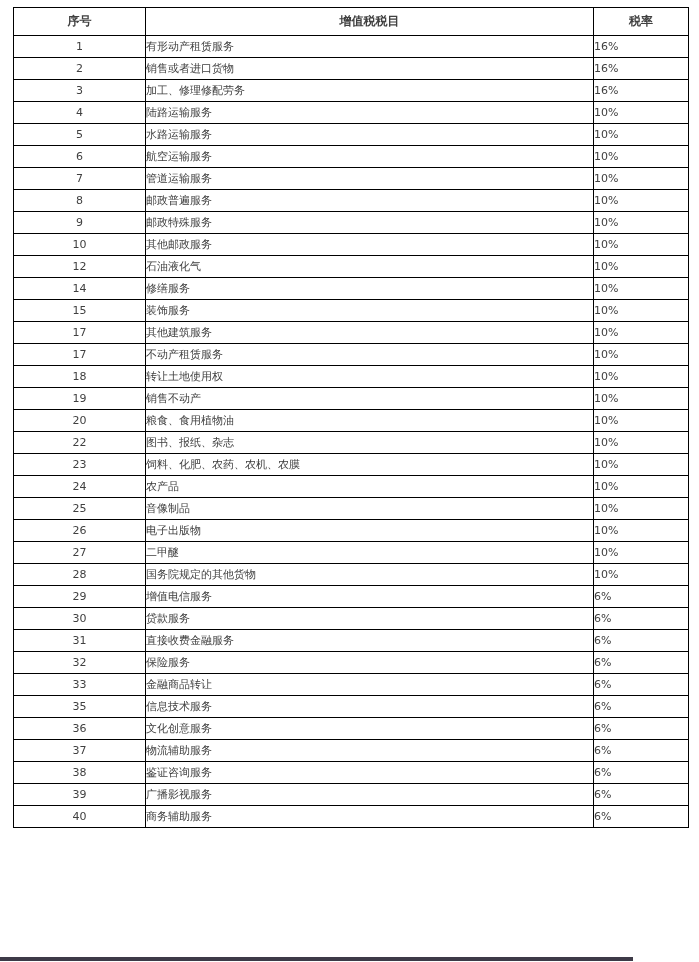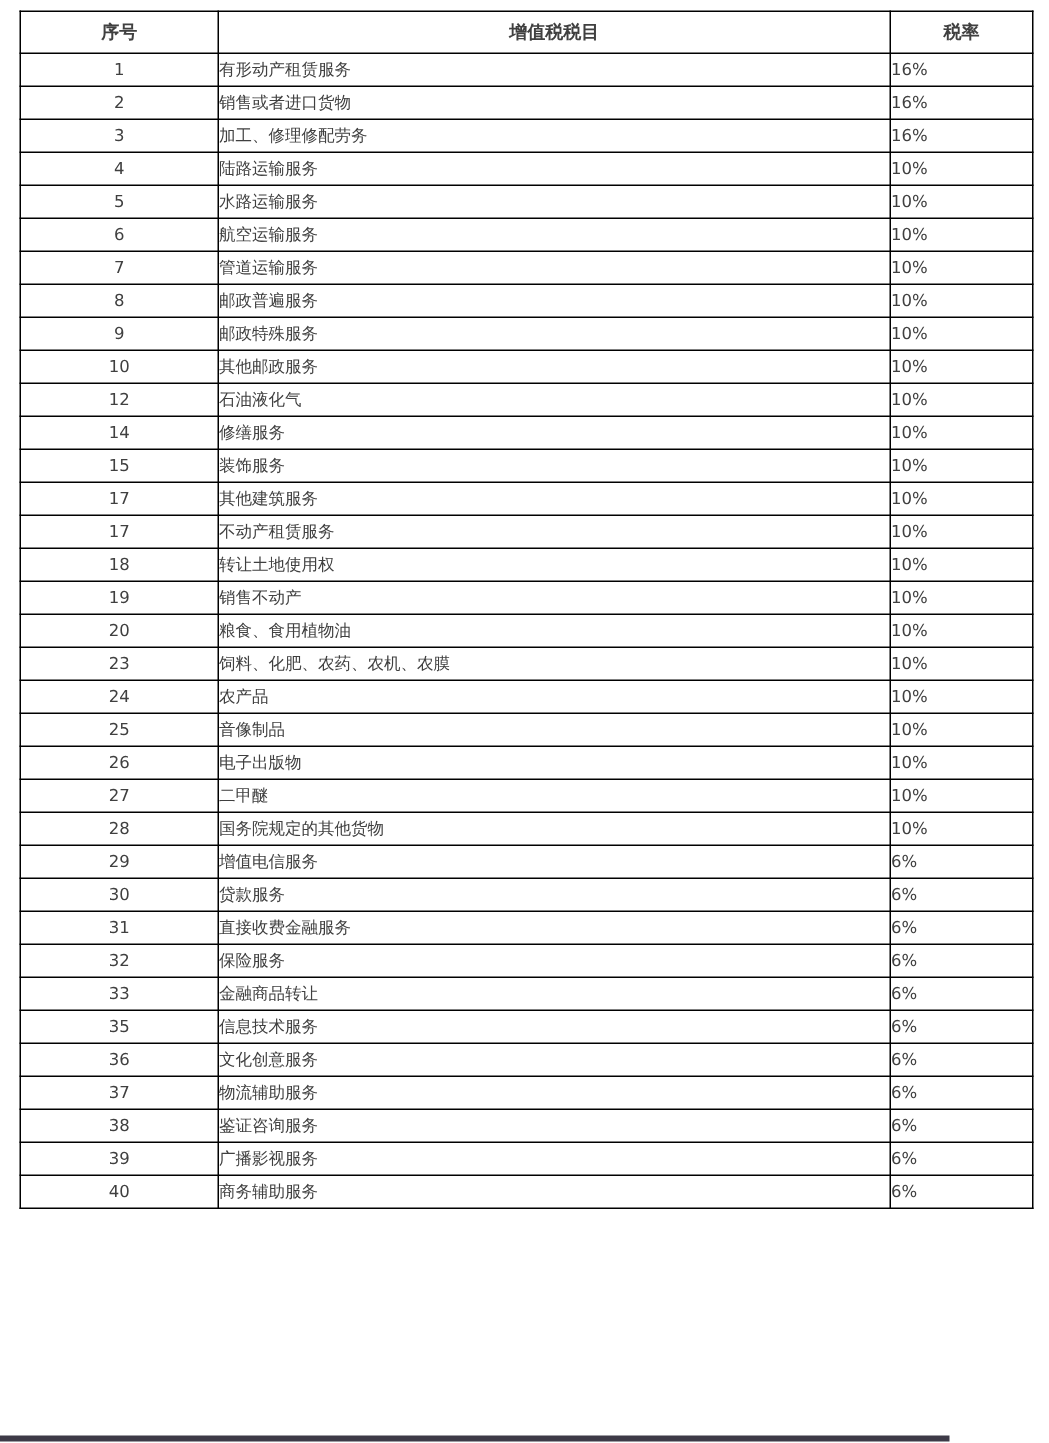--- a/index.html
+++ b/index.html
@@ -179,20 +179,25 @@
           <td class="cell-rate">10%</td>
         </tr>
 
         <tr>
           <td class="cell-no">20</td>
           <td class="cell-item">粮食、食用植物油</td>
           <td class="cell-rate">10%</td>
         </tr>
 
 
+        <tr>
+          <td class="cell-no">22</td>
+          <td class="cell-item">图书、报纸、杂志</td>
+          <td class="cell-rate">10%</td>
+        </tr>
 
         <tr>
           <td class="cell-no">23</td>
           <td class="cell-item">饲料、化肥、农药、农机、农膜</td>
           <td class="cell-rate">10%</td>
         </tr>
 
         <tr>
           <td class="cell-no">24</td>
           <td class="cell-item">农产品</td>

